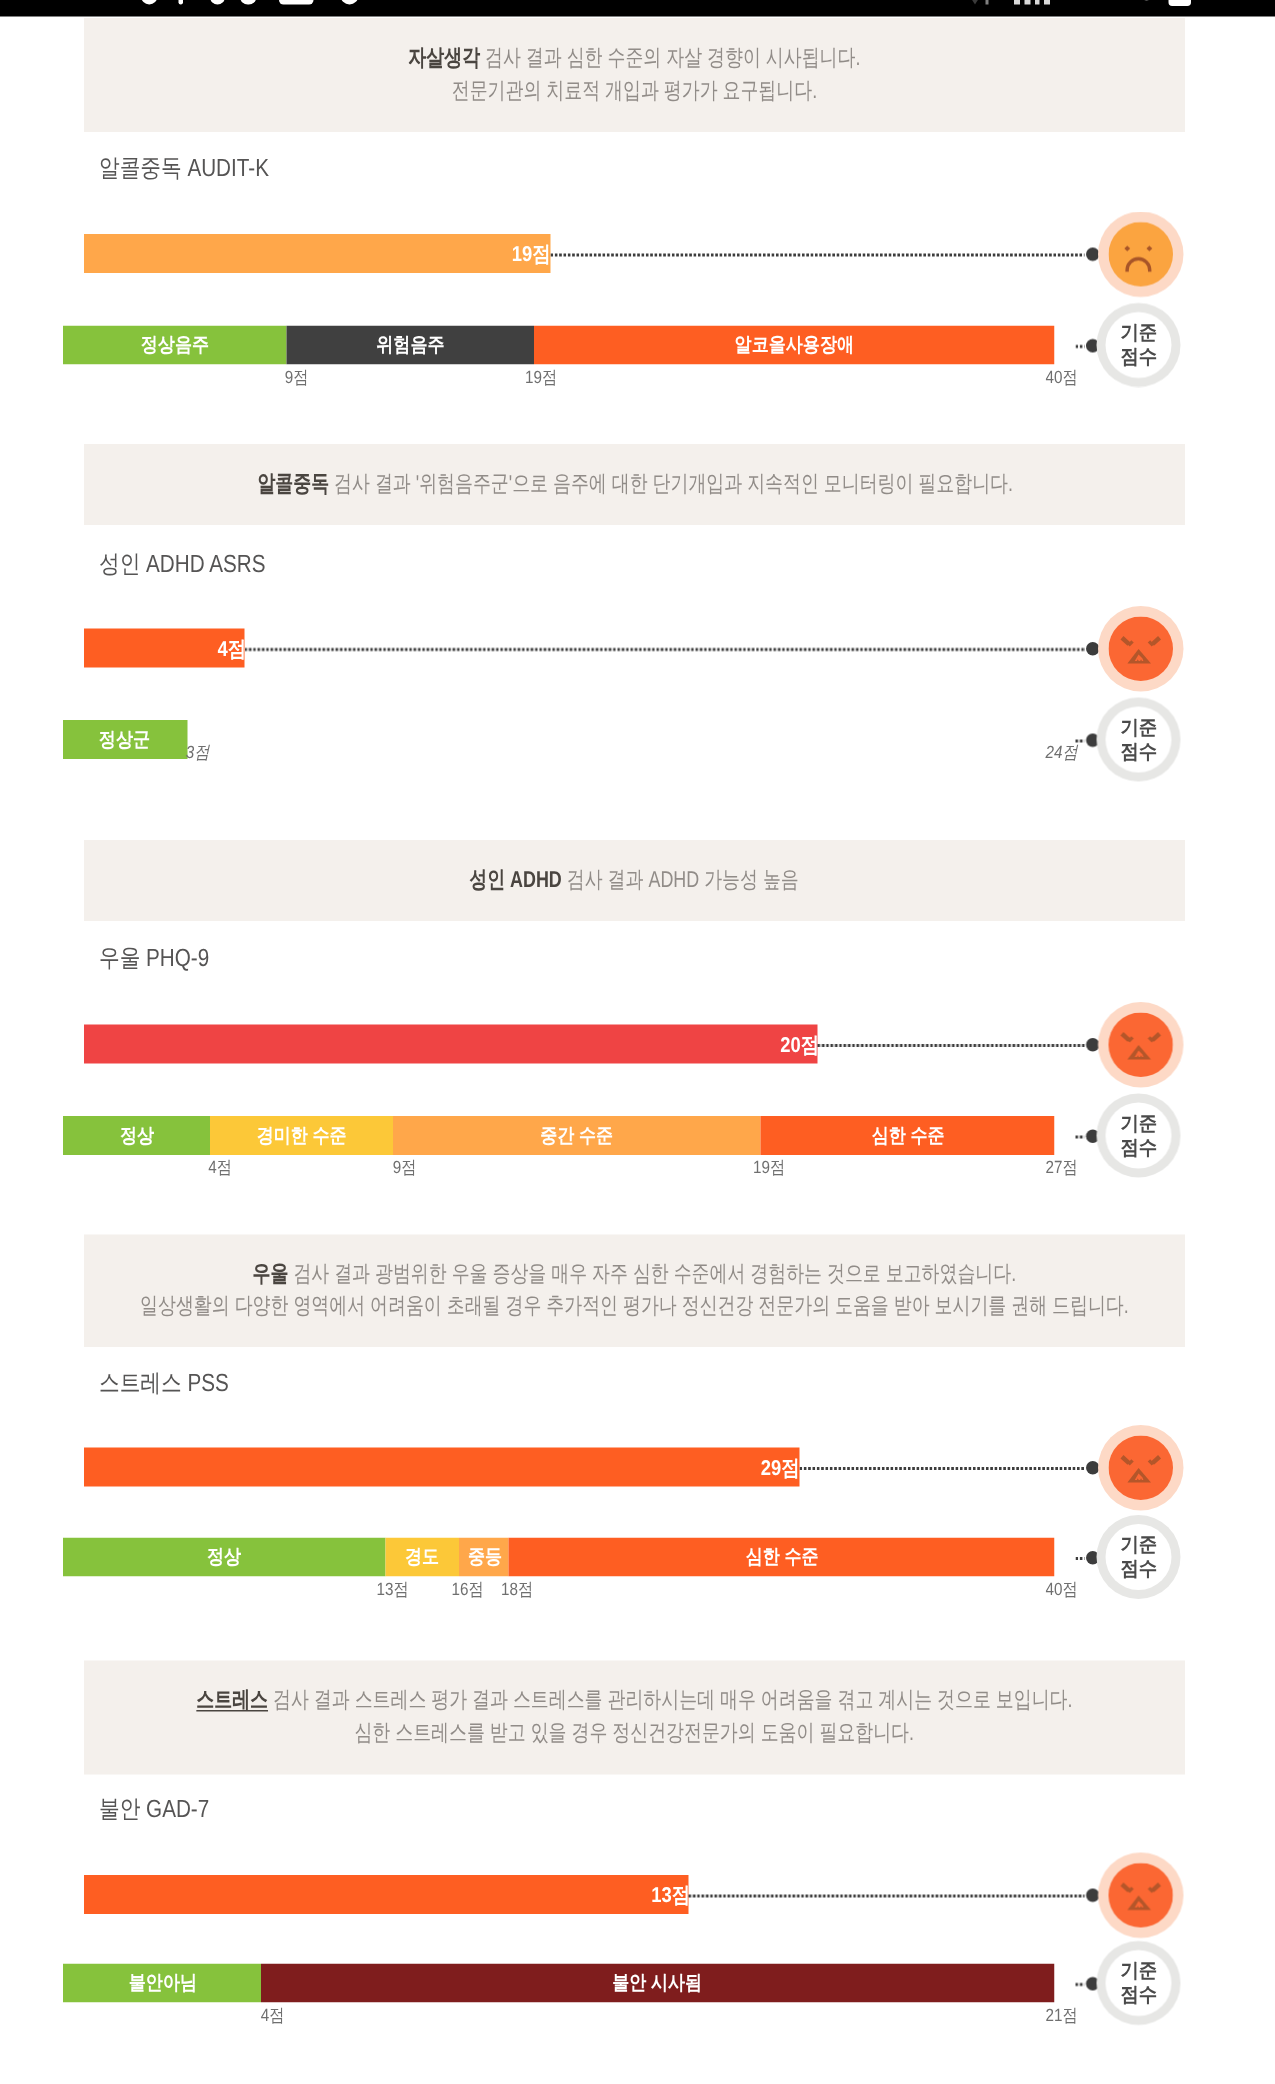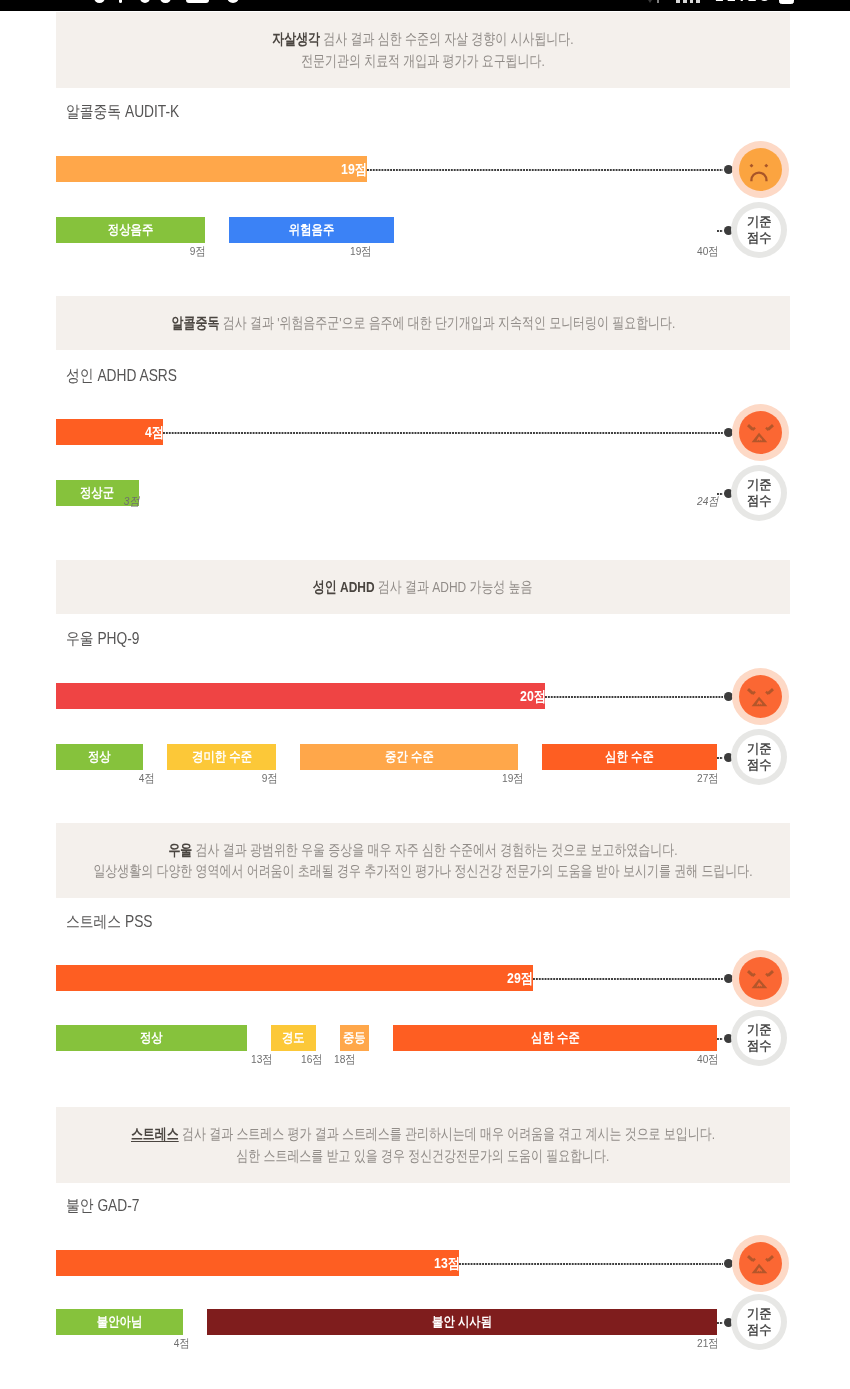--- a/index.html
+++ b/index.html
@@ -34,21 +34,21 @@
   .vbar{position:absolute;left:56px;height:26px;display:flex;align-items:center;
         justify-content:flex-end;box-sizing:border-box;}
   .vbar .val{color:#fff;font-size:14.3px;font-weight:bold;white-space:nowrap;
              transform:scaleX(0.86) translateX(1px) translateZ(0);transform-origin:right;}
   .dots{position:absolute;height:2.3px;
         background-image:linear-gradient(to right,#3d3d3d 58%,rgba(255,255,255,0) 58%);
         background-size:2.9px 100%;background-repeat:repeat-x;}
   .enddot{position:absolute;width:9px;height:9px;border-radius:50%;background:#3c3c3c;}
 
   
-  .sbar{position:absolute;left:56px;width:661px;height:26px;display:flex;overflow:hidden;gap:24px;}
+  .sbar{position:absolute;left:42px;width:661px;height:26px;display:flex;overflow:hidden;}
   .seg{display:flex;align-items:center;justify-content:center;height:100%;box-sizing:border-box;overflow:hidden;}
   .seg span{color:#fff;font-size:13.3px;font-weight:bold;white-space:nowrap;
             transform:scaleX(0.855) translateZ(0);transform-origin:center;}
   .ticks{position:absolute;left:56px;width:661px;height:14px;}
   .tick{position:absolute;color:#6f6f6f;font-size:11.8px;line-height:11.8px;white-space:nowrap;
         transform:scaleX(0.86) translateX(-100%) translateZ(0);transform-origin:right;}
 
   
   .emo{position:absolute;width:57px;height:57px;border-radius:50%;display:flex;
        align-items:center;justify-content:center;background:#fdd9c6;}
@@ -98,22 +98,25 @@
           <circle cx="22" cy="22" r="22" fill="#fba440"></circle>
           <path d="M12.8 16.2 14.8 18.1 12.8 20.0 10.8 18.1z" fill="#a85528"></path>
           <path d="M27.9 16.2 29.9 18.1 27.9 20.0 25.9 18.1z" fill="#a85528"></path>
           <path d="M12.7 34.0 V32.8 A7.7 7.7 0 0 1 28.1 32.8 V34.0" fill="none" stroke="#a85528" stroke-width="2.35"></path>
         </svg>
       </div>
       <div class="sbar" style="top:217px;">
         <div class="seg" style="width:22.500%;background:#86c23c;">
           <span>정상음주</span>
         </div>
-        <div class="seg" style="width:25.000%;background:#3b82f6;">
+        <div class="seg" style="width:25.000%;background:#404040;">
           <span>위험음주</span>
+        </div>
+        <div class="seg" style="width:52.500%;background:#fe5e22;">
+          <span>알코올사용장애</span>
         </div>
       </div>
       <div class="ticks" style="top:246px;">
         <div class="tick" style="left:147.13px;">9점</div>
         <div class="tick" style="left:312.38px;">19점</div>
         <div class="tick" style="left:659.40px;">40점</div>
       </div>
       <div class="dots" style="left:717px;top:229.8px;width:6px;"></div>
       <div class="enddot" style="left:723.5px;top:225.5px;"></div>
       <div class="std" style="left:731px;top:202px;">

